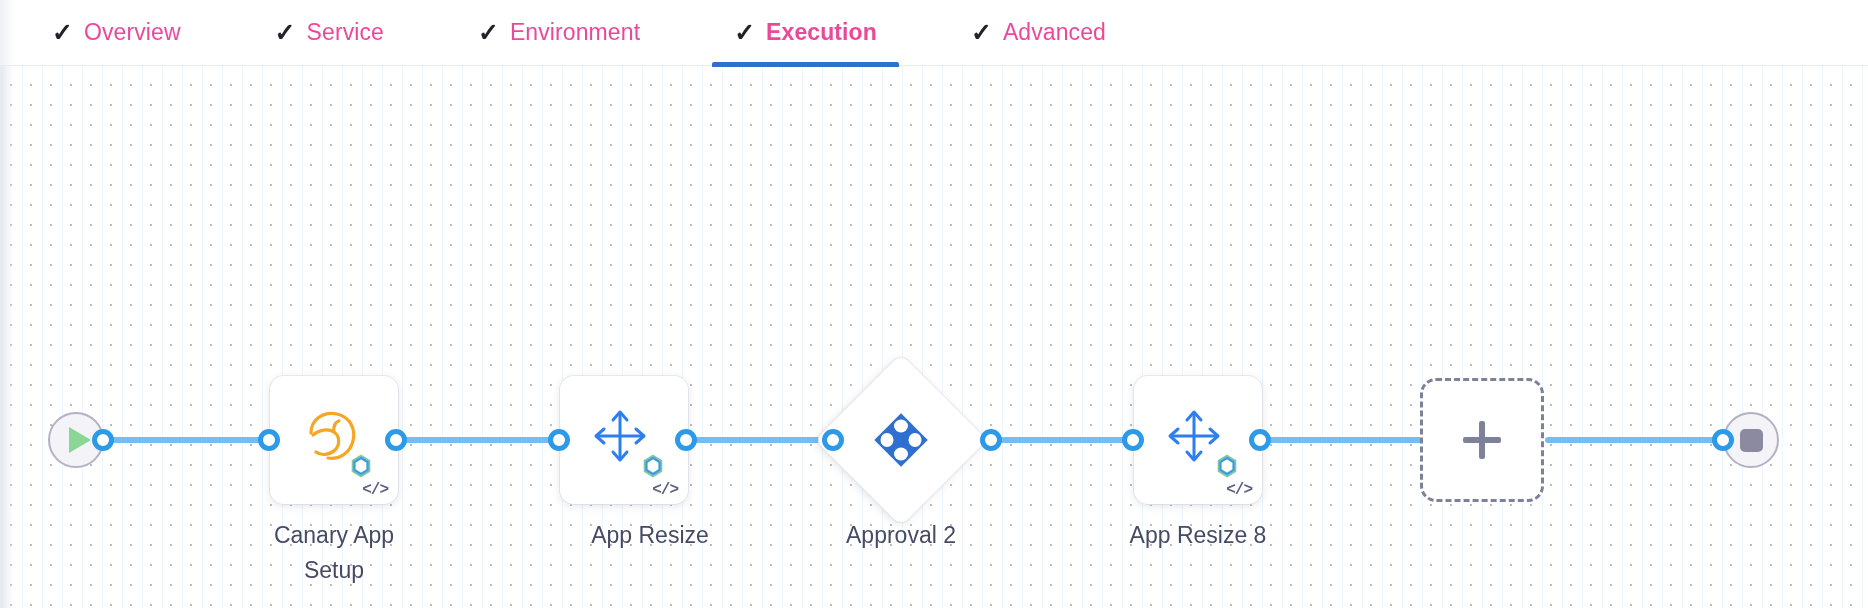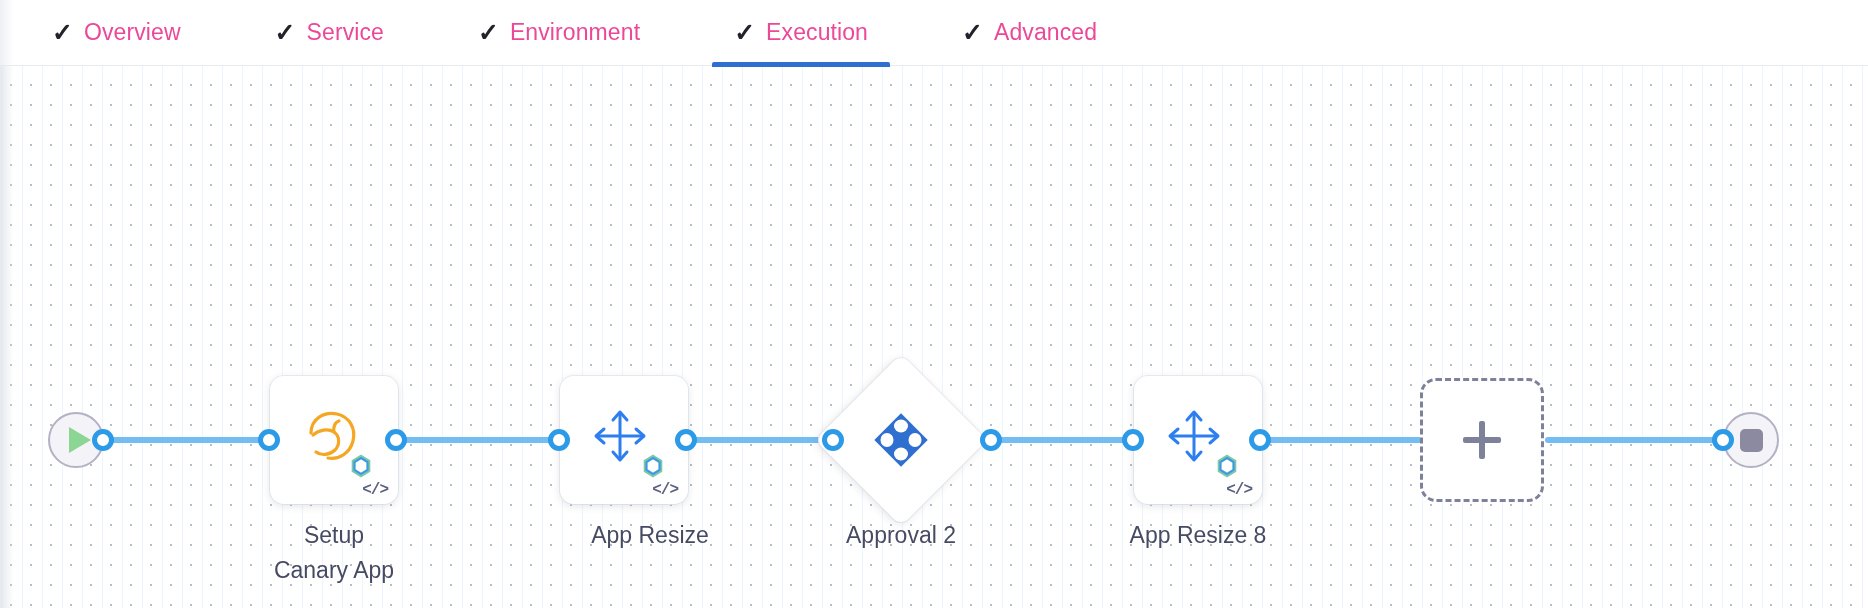--- a/index.html
+++ b/index.html
@@ -47,21 +47,21 @@
     color: #22222a;
     font-weight: 600;
   }
   .tab .tab-label {
     font-size: 23px;
     color: #ec4899;
     letter-spacing: .1px;
     white-space: nowrap;
     text-align: right;
   }
-  .tab.active .tab-label { font-weight: normal; }
+  .tab.active .tab-label { font-weight: bold; }
   .tab.active::after {
     content: "";
     position: absolute;
     left: 0; right: 0; bottom: -1px;
     height: 5px;
     background: #2f6fd0;
     border-radius: 2px 2px 0 0;
   }
 
   
@@ -284,22 +284,22 @@
       </svg>
       <svg width="28" height="28" viewBox="0 0 28 28" style="position:absolute;right:-4px;bottom:-4px;">
         <polygon points="14,3 22,8 22,18 14,23 6,18 6,8" fill="none" stroke="#7ec8a9" stroke-width="2.6"></polygon>
         <polygon points="14,5 20.5,9 20.5,17 14,21 7.5,17 7.5,9" fill="none" stroke="#3d9ae0" stroke-width="2.2"></polygon>
       </svg>
     </span>
     <span class="code-badge">&lt;/&gt;</span>
   </div>
   <div class="ring" style="left:385px;"></div>
   <div class="node-label" style="left:219px;">
+    <div>Canary App</div>
     <div>Setup</div>
-    <div>Canary App</div>
   </div>
 
   <div class="ring" style="left:548px;"></div>
   <div class="step" style="left:560px;">
     <span class="icon-wrap">
       <svg width="66" height="66" viewBox="0 0 66 66">
         <g fill="none" stroke="#2d7ff0" stroke-width="3" stroke-linecap="round" stroke-linejoin="round">
           <line x1="33" y1="10" x2="33" y2="56"></line>
           <line x1="10" y1="33" x2="56" y2="33"></line>
           <polyline points="26,17 33,9 40,17"></polyline>

